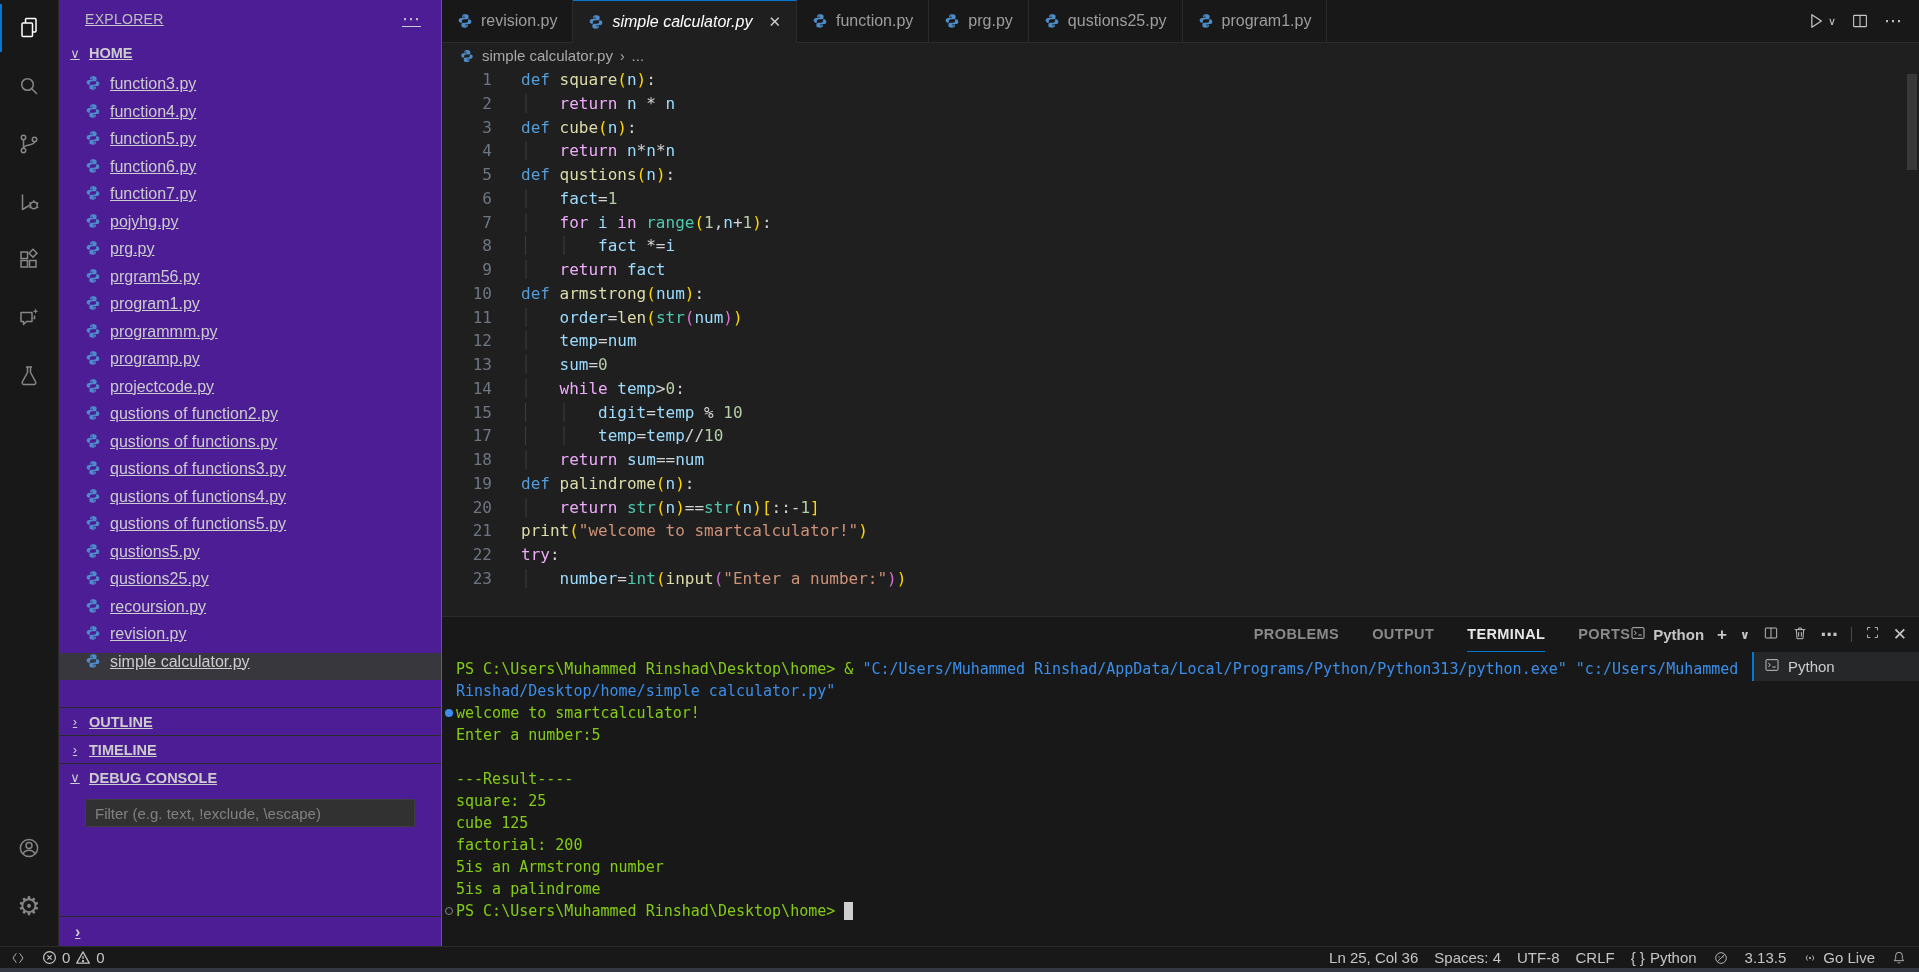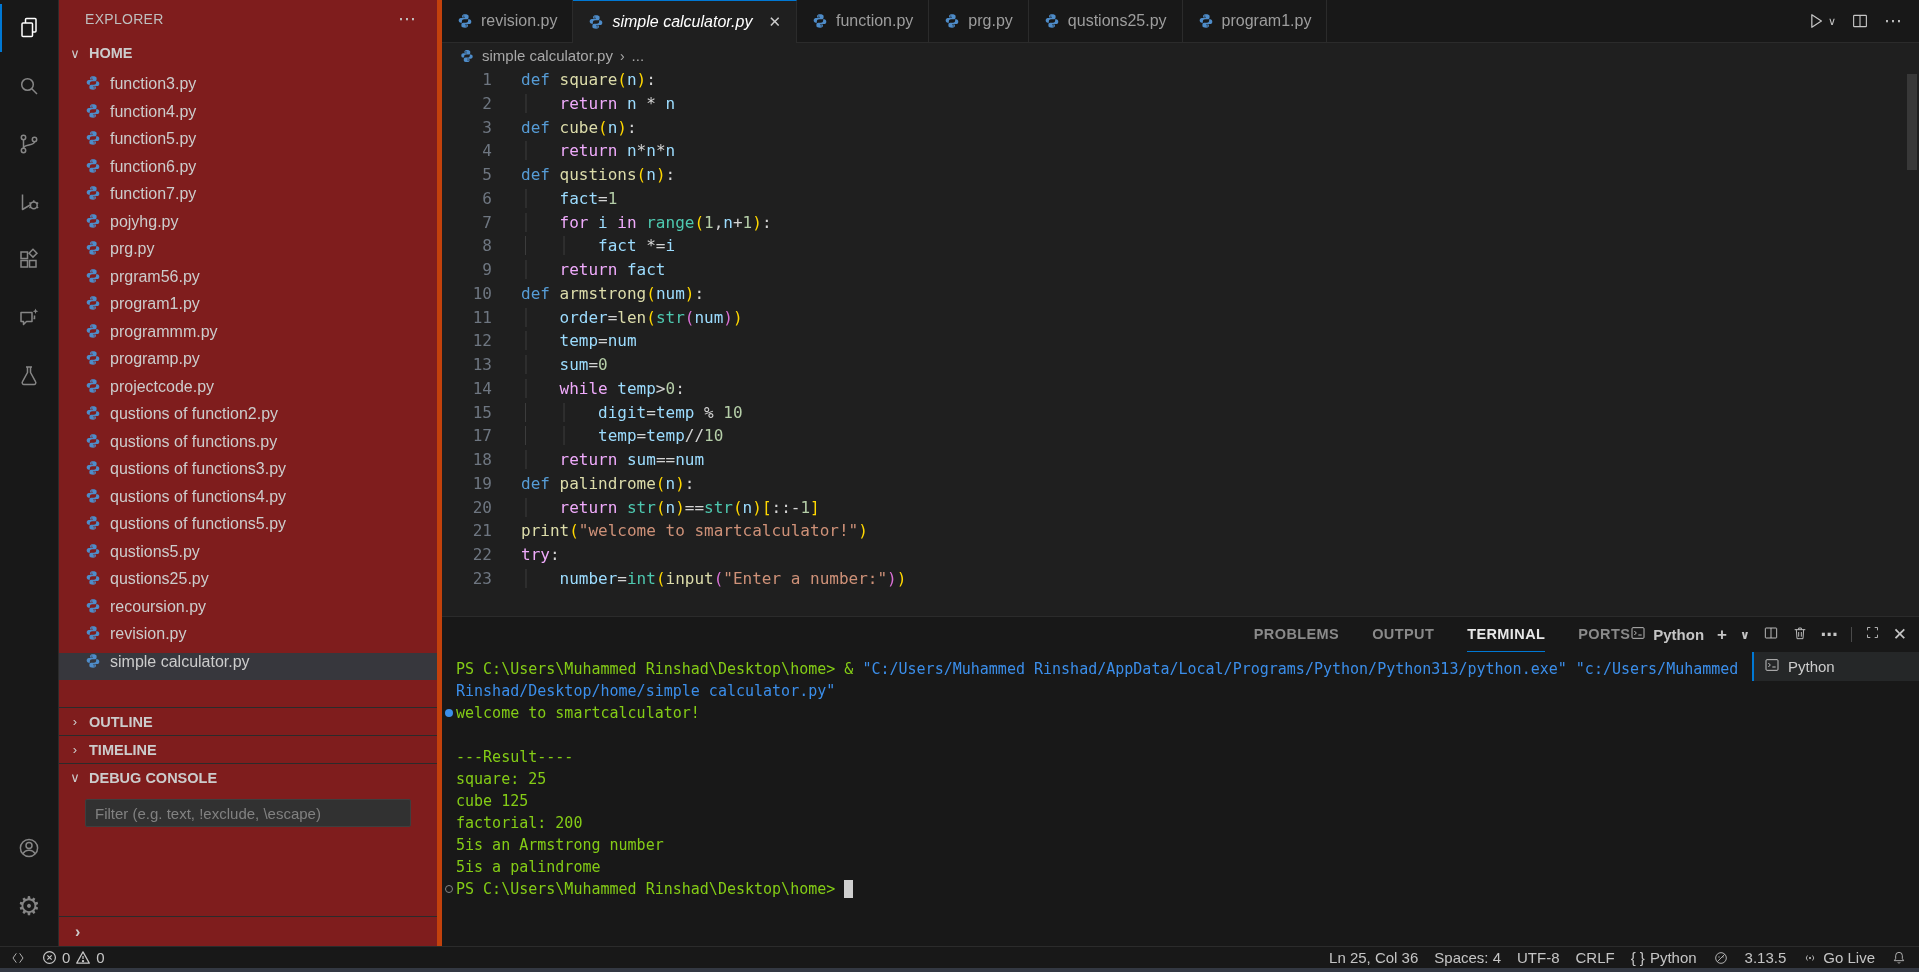--- a/index.html
+++ b/index.html
@@ -12,22 +12,22 @@
   .activitybar { width:59px; background:#181818; border-right:1px solid #2b2b2b;
     display:flex; flex-direction:column; justify-content:space-between; padding:4px 0 6px 0; }
   .ab-item { height:48px; margin-bottom:10px; display:flex; align-items:center; justify-content:center;
     color:#868686; position:relative; cursor:pointer; }
   .ab-item.active { color:#ffffff; }
   .ab-item.active::before { content:""; position:absolute; left:0; top:0; width:2px; height:48px; background:#0078d4; }
   .ab-item svg { stroke:currentColor; fill:none; stroke-width:1.5; }
   .gear-glyph { font-size:26px; line-height:1; }
 
   
-  .sidebar { width:383px; background:#7f1d1d; border-right:5px solid #c2410c;
-    display:flex; flex-direction:column; font-size:16px; }
+  .sidebar { width:383px; background:#4c1d95; border-right:1px solid #c2410c;
+    display:flex; flex-direction:column; font-size:16px;text-decoration:underline; }
   .sb-title { height:38px; flex:none; display:flex; align-items:center; justify-content:space-between;
     padding:0 20px 0 26px; font-size:14px; color:#bfbfbf; letter-spacing:.3px; }
   .more-dots { font-size:18px; color:#c5c5c5; cursor:pointer; letter-spacing:1px; }
   .sec { height:28px; flex:none; display:flex; align-items:center; gap:6px; font-weight:bold;
     font-size:14.5px; color:#cccccc; padding-left:8px; cursor:pointer; }
   .sec .chev { font-size:13px; width:16px; text-align:center; font-weight:normal; }
   .sec.bordered { border-top:1px solid #2b2b2b; }
   .home-header { height:30px; }
   .clip-row { height:7px; overflow:hidden; flex:none; }
   .clip-row .file-row { transform:translateY(-18px); color:#9a9a9a; }
@@ -593,20 +593,21 @@
                 </svg>
             </span>
             <span class="pa-glyph">✕</span>
           </div>
         </div>
         <div class="panel-body">
           <div class="terminal" id="terminal">
               <div class="t-line"><span class="t-p">PS C:\Users\Muhammed Rinshad\Desktop\home&gt; &amp; </span><span class="t-b">"C:/Users/Muhammed Rinshad/AppData/Local/Programs/Python/Python313/python.exe" "c:/Users/Muhammed</span></div>
               <div class="t-line"><span class="t-b">Rinshad/Desktop/home/simple calculator.py"</span></div>
               <div class="t-line"><span class="t-dot blue"></span><span class="t-p">welcome to smartcalculator!</span></div>
+              <div class="t-line"><span class="t-p">Enter a number:5</span></div>
               <div class="t-line"><span>&nbsp;</span></div>
               <div class="t-line"><span class="t-p">---Result----</span></div>
               <div class="t-line"><span class="t-p">square: 25</span></div>
               <div class="t-line"><span class="t-p">cube 125</span></div>
               <div class="t-line"><span class="t-p">factorial: 200</span></div>
               <div class="t-line"><span class="t-p">5is an Armstrong number</span></div>
               <div class="t-line"><span class="t-p">5is a palindrome</span></div>
               <div class="t-line"><span class="t-dot gray"></span><span class="t-p">PS C:\Users\Muhammed Rinshad\Desktop\home&gt; </span><span class="t-cursor"></span></div>
             </div>
           <div class="terminal-side">

